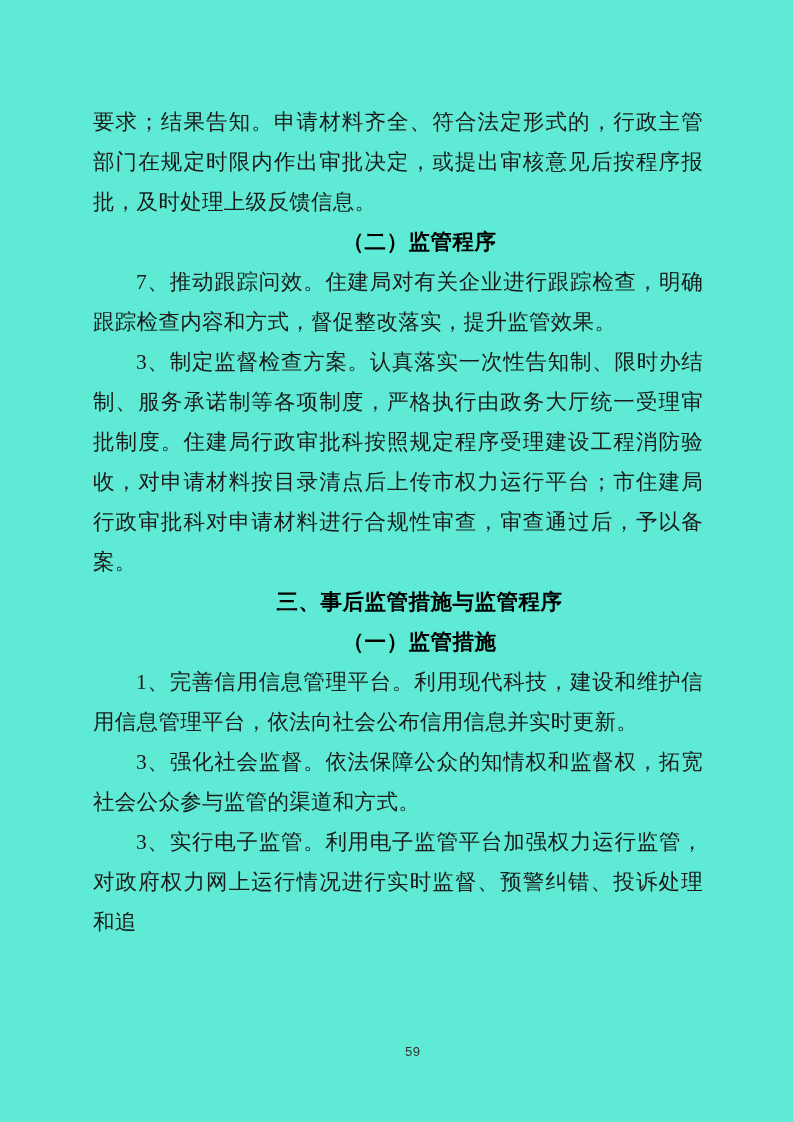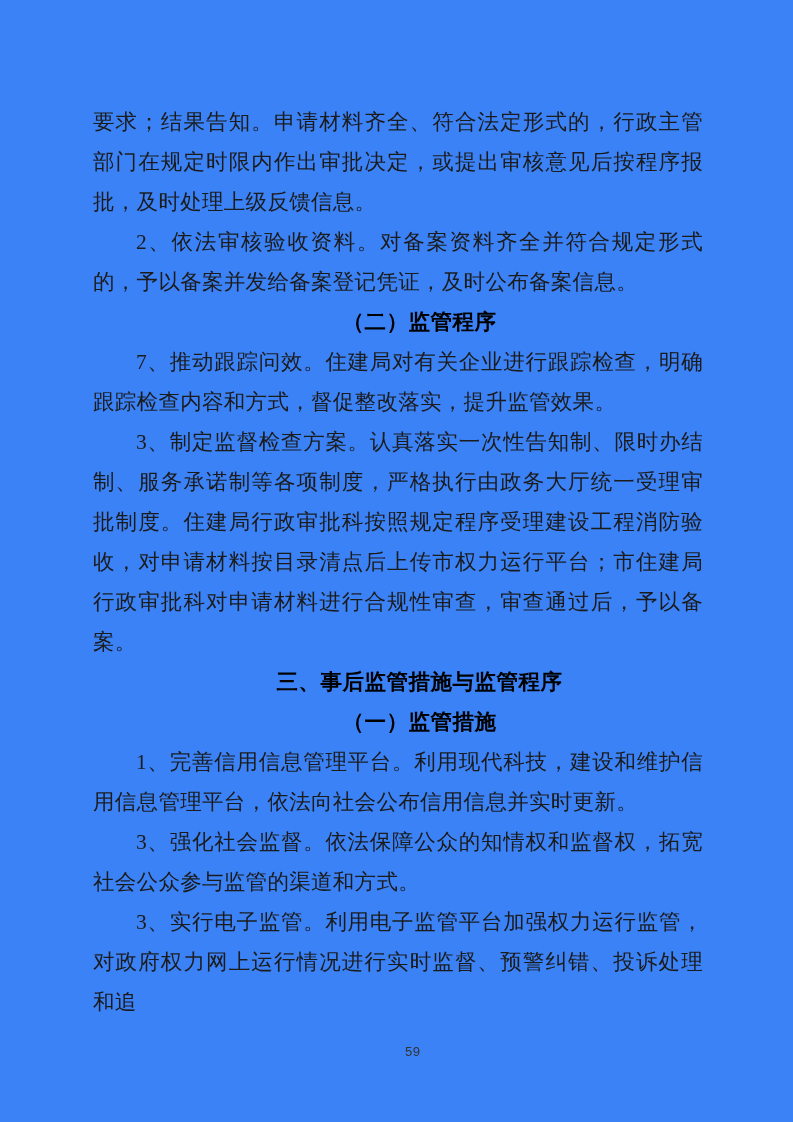--- a/index.html
+++ b/index.html
@@ -4,21 +4,21 @@
 <style>
   html, body {
     margin: 0;
     padding: 0;
     background: #ffffff;
   }
   .page {
     position: relative;
     width: 793px;
     height: 1122px;
-    background: #3b82f6;
+    background: #5eead4;
     overflow: hidden;
     font-family: "Liberation Serif", "DejaVu Serif", serif;
   }
   .content {
     position: absolute;
     top: 102px;
     left: 93px;
     width: 610px;
   }
   .para {
@@ -50,21 +50,20 @@
     font-size: 13px;
     color: #333333;
   }
 </style>
 </head>
 <body>
 
 <div class="page">
   <div class="content">
     <p class="para">要求；结果告知。申请材料齐全、符合法定形式的，行政主管部门在规定时限内作出审批决定，或提出审核意见后按程序报批，及时处理上级反馈信息。</p>
-    <p class="para indent">2、依法审核验收资料。对备案资料齐全并符合规定形式的，予以备案并发给备案登记凭证，及时公布备案信息。</p>
     <p class="para indent heading">（二）监管程序</p>
     <p class="para indent">7、推动跟踪问效。住建局对有关企业进行跟踪检查，明确跟踪检查内容和方式，督促整改落实，提升监管效果。</p>
     <p class="para indent">3、制定监督检查方案。认真落实一次性告知制、限时办结制、服务承诺制等各项制度，严格执行由政务大厅统一受理审批制度。住建局行政审批科按照规定程序受理建设工程消防验收，对申请材料按目录清点后上传市权力运行平台；市住建局行政审批科对申请材料进行合规性审查，审查通过后，予以备案。</p>
     <p class="para indent heading">三、事后监管措施与监管程序</p>
     <p class="para indent heading">（一）监管措施</p>
     <p class="para indent">1、完善信用信息管理平台。利用现代科技，建设和维护信用信息管理平台，依法向社会公布信用信息并实时更新。</p>
     <p class="para indent">3、强化社会监督。依法保障公众的知情权和监督权，拓宽社会公众参与监管的渠道和方式。</p>
     <p class="para indent">3、实行电子监管。利用电子监管平台加强权力运行监管，对政府权力网上运行情况进行实时监督、预警纠错、投诉处理和追</p>
   </div>
   <div class="footer">59</div>

